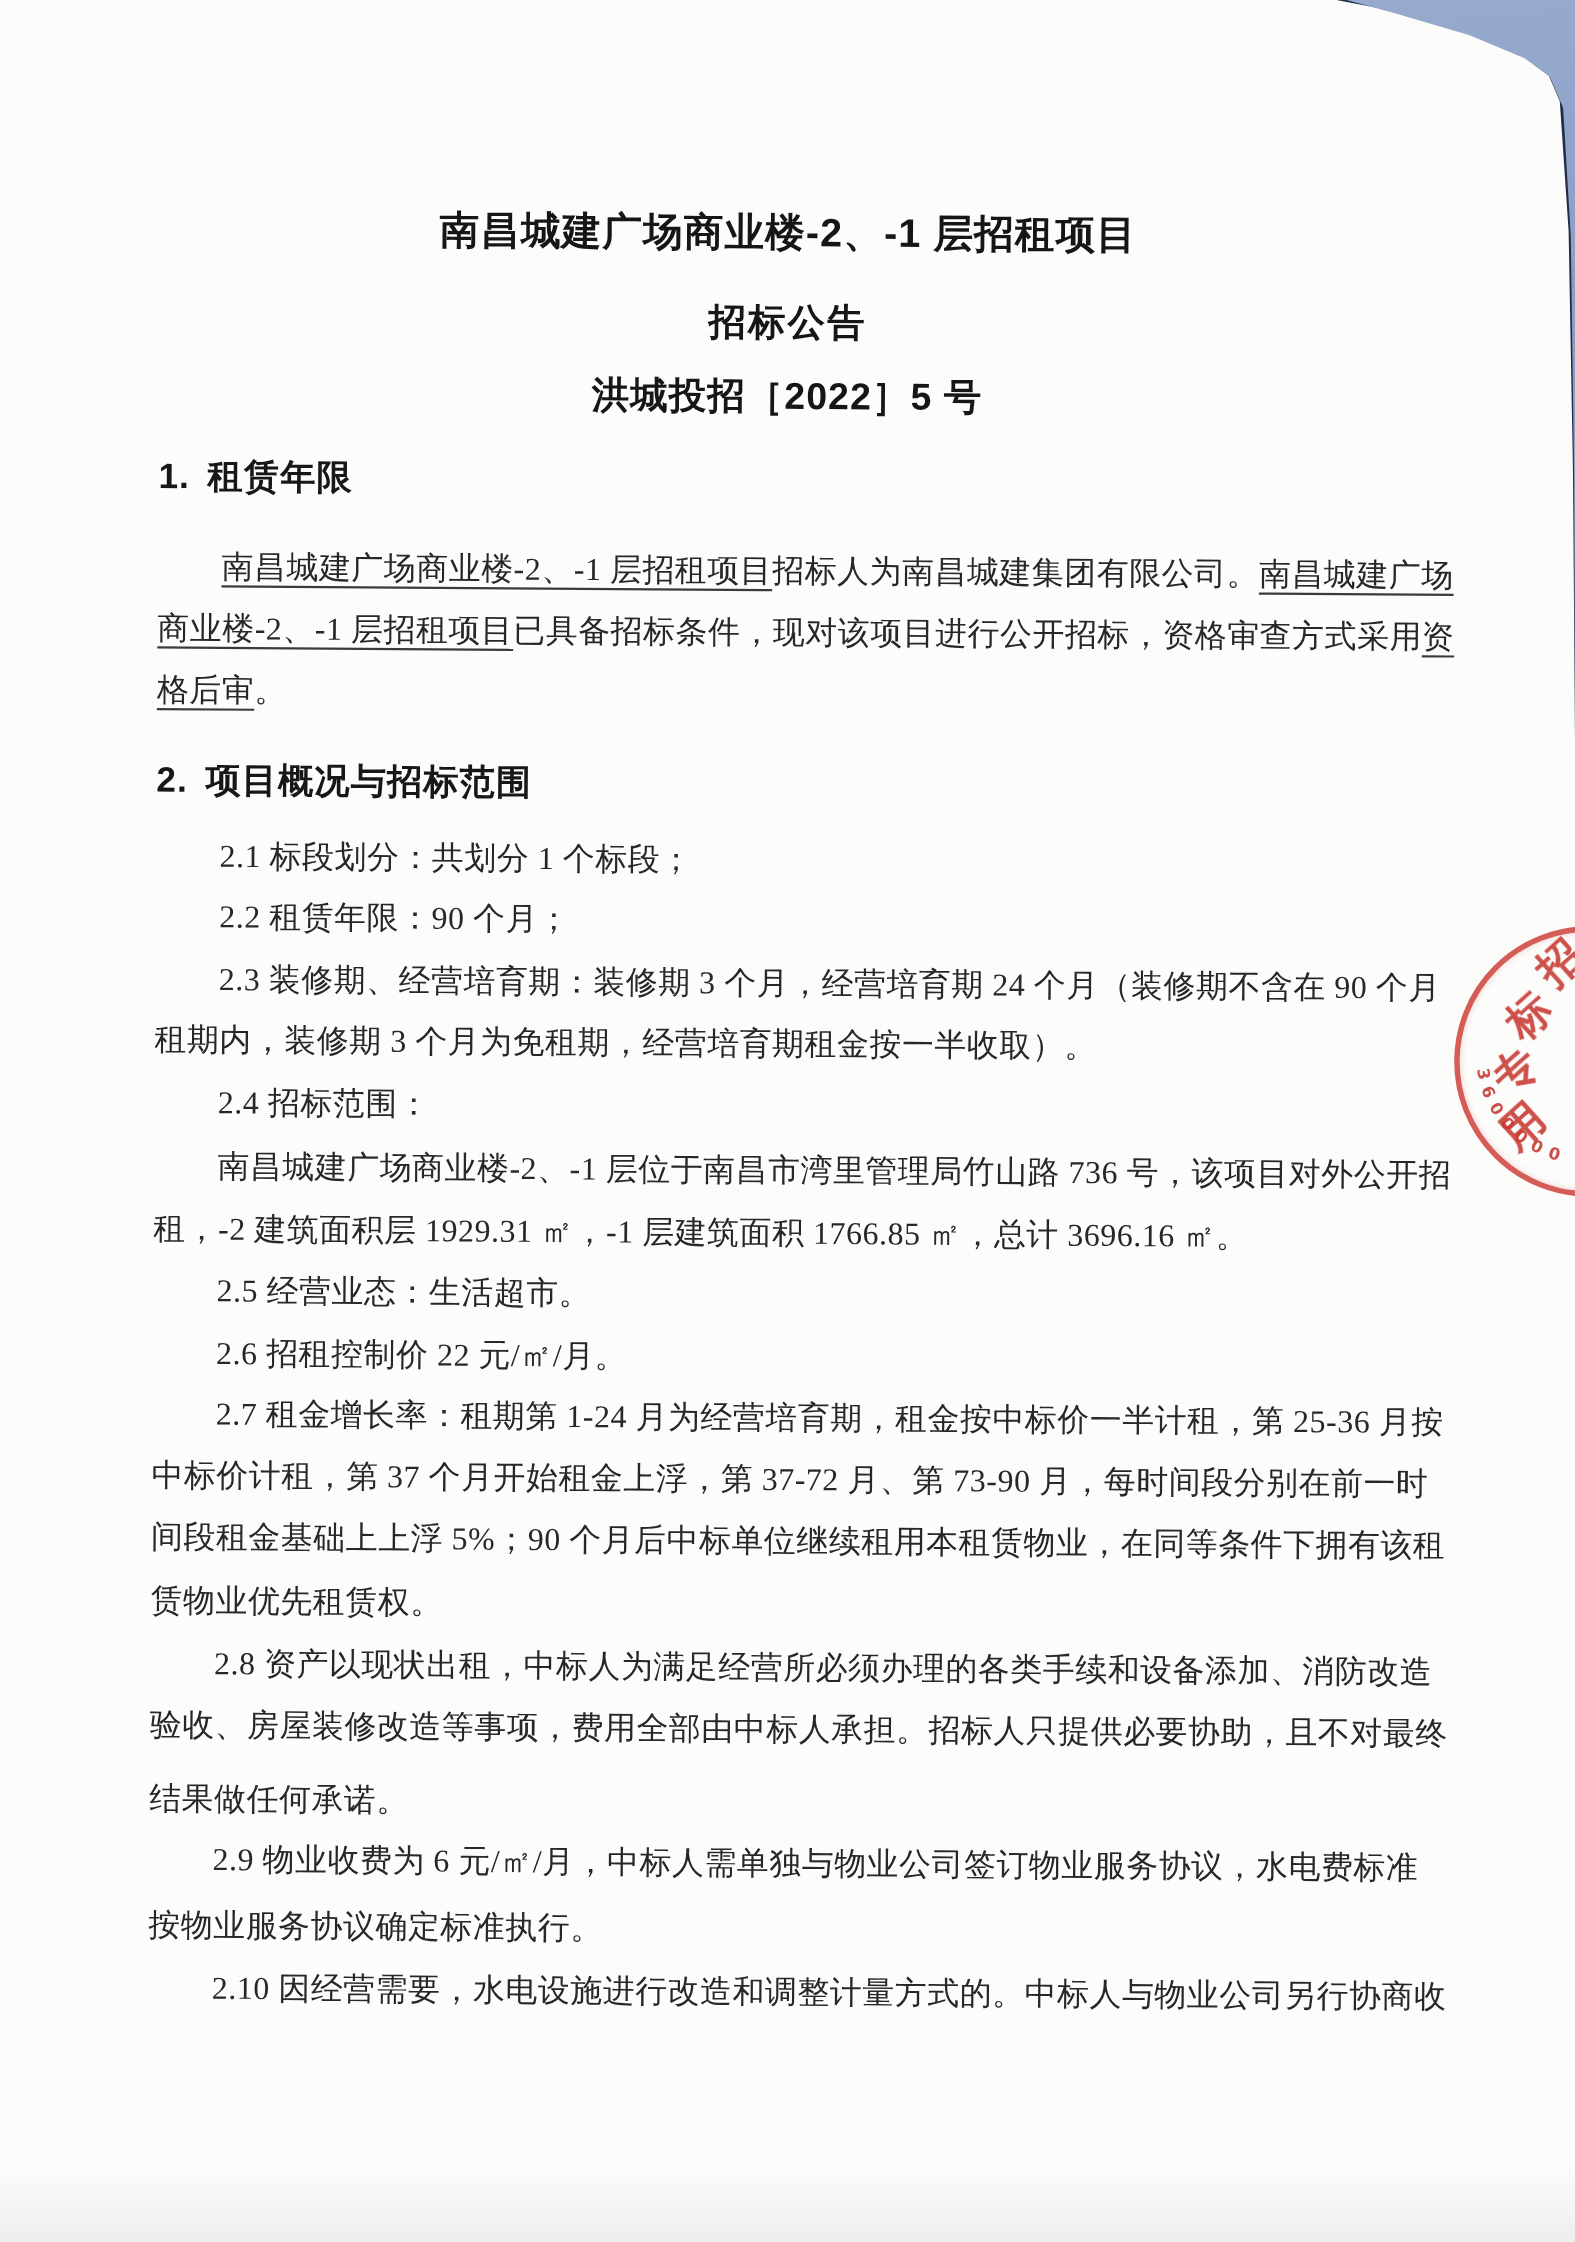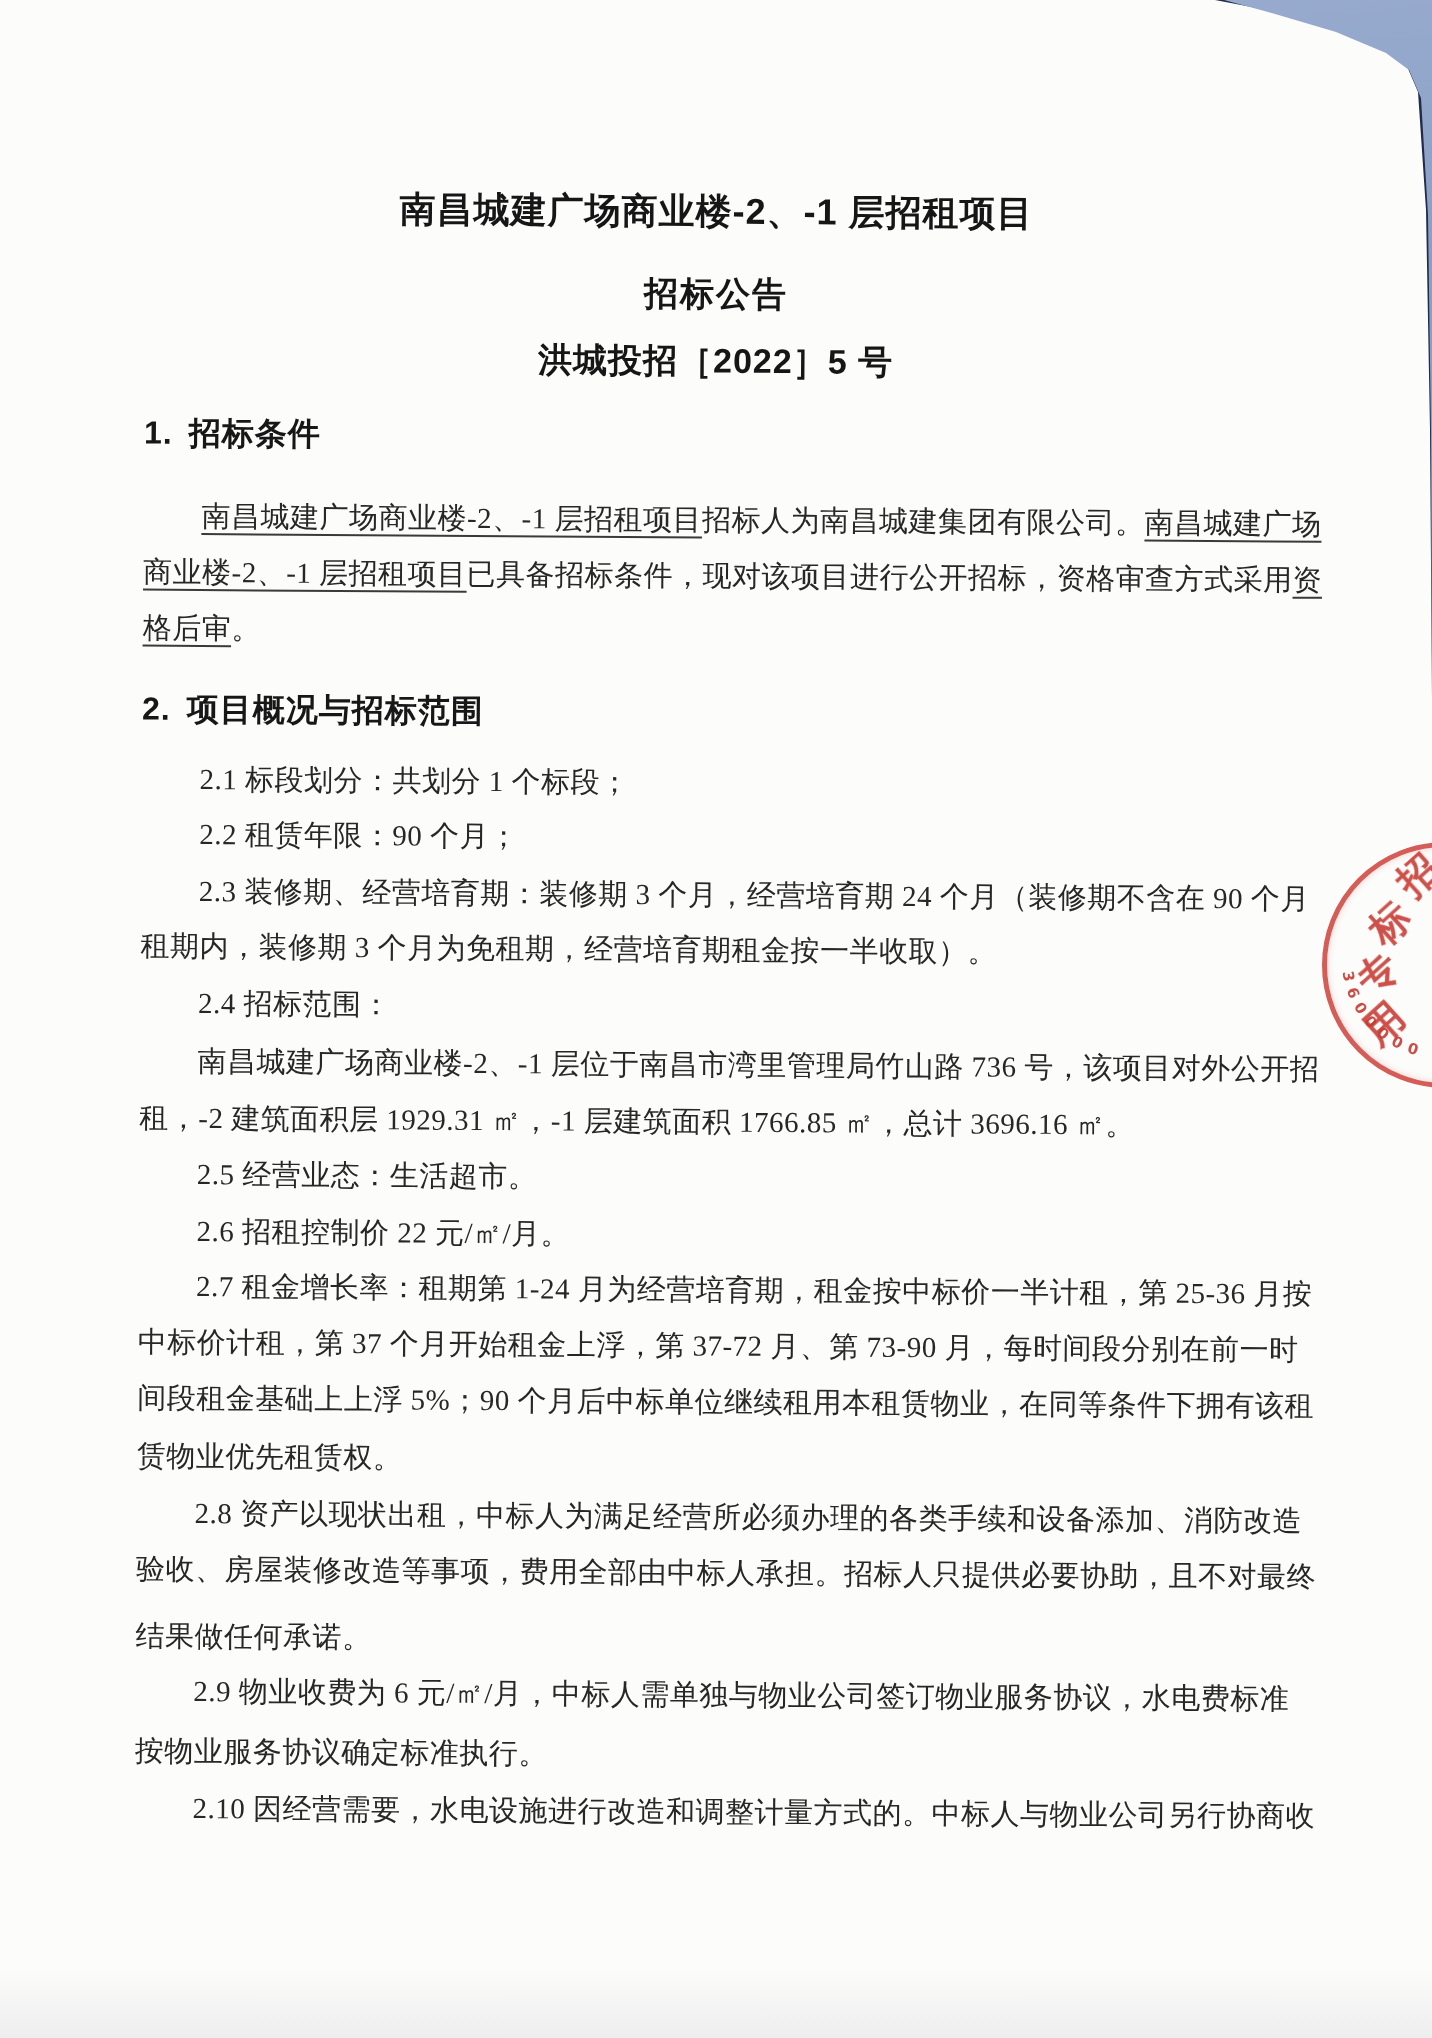--- a/index.html
+++ b/index.html
@@ -66,21 +66,21 @@
   <div class="blue-wedge"></div>
   <div class="bottom-shade"></div>
 
   <div class="doc">
 
     <div class="ln ctr title1" style="top:187px">南昌城建广场商业楼-2、-1 层招租项目</div>
     <div class="ln ctr title2" style="top:271px">招标公告</div>
     <div class="ln ctr docnum" style="top:338px">洪城投招［2022］5 号</div>
 
     <div class="h" style="top:412px">
-      <span class="hnum">1.</span><span>招标条件</span>
+      <span class="hnum">1.</span><span>租赁年限</span>
     </div>
 
     <div class="ln indent" style="top:500px">
       <span class="u">南昌城建广场商业楼-2、-1 层招租项目</span><span>招标人为南昌城建集团有限公司。</span><span class="u">南昌城建广场</span>
     </div>
     <div class="ln" style="top:556px">
       <span class="u">商业楼-2、-1 层招租项目</span><span>已具备招标条件，现对该项目进行公开招标，资格审查方式采用</span><span class="u">资</span>
     </div>
     <div class="ln" style="top:612px">
       <span class="u">格后审</span><span>。</span>

